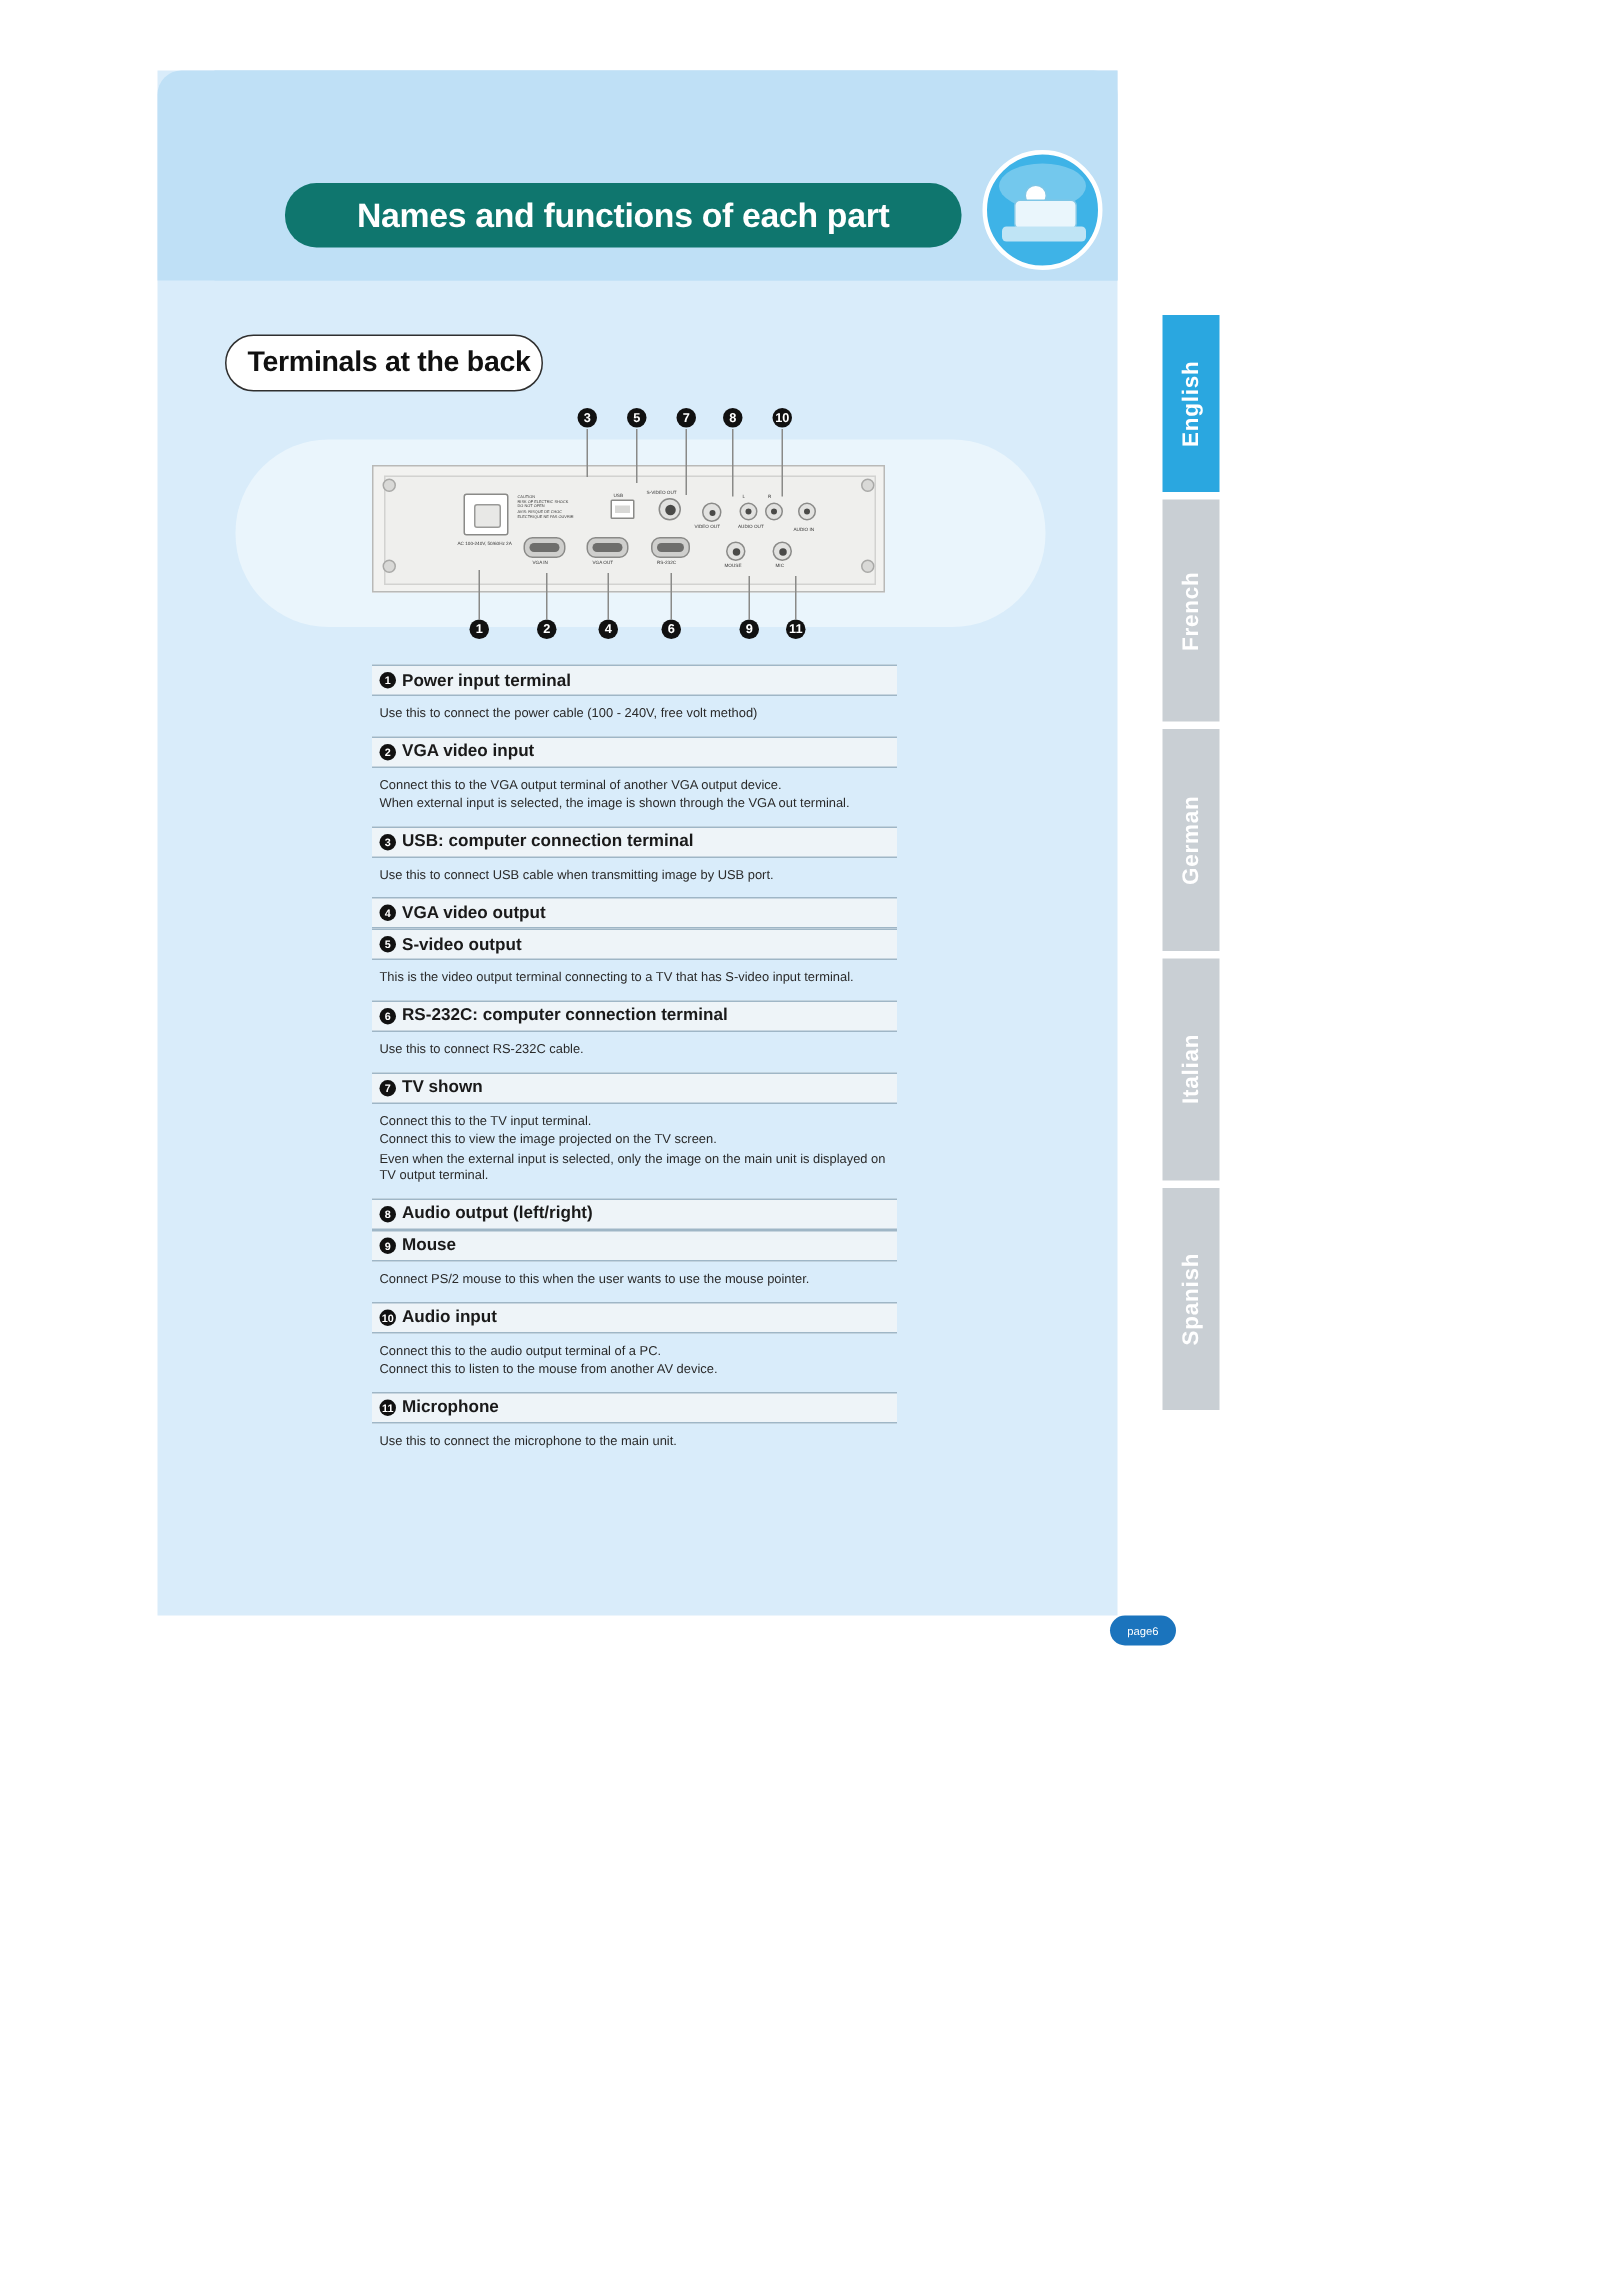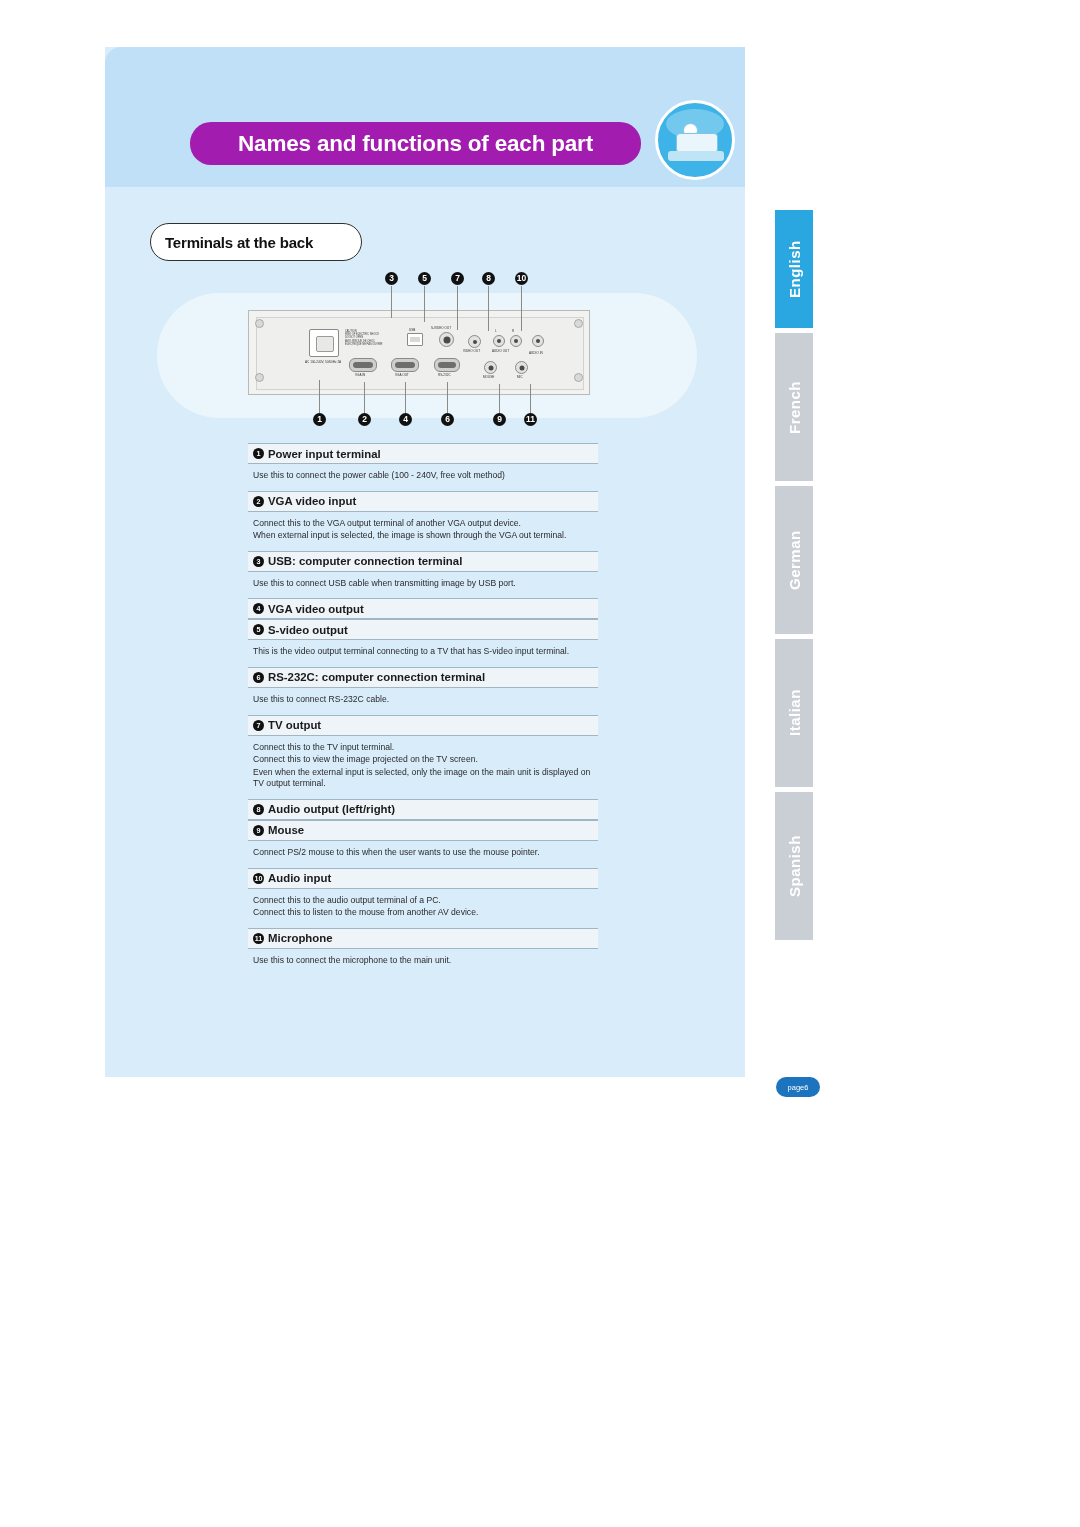--- a/index.html
+++ b/index.html
@@ -42,21 +42,21 @@
     left: 143px; top: 47px;
     width: 602px; height: 140px;
     background: #bfe0f6;
   }
 
   
   .title-banner {
     position: absolute;
     left: 190px; top: 122px;
     width: 451px; height: 43px;
-    background: #a21caf;
+    background: #0f766e;
     border-radius: 21px;
     display: flex;
     align-items: center;
     justify-content: center;
   }
   .title-banner span {
     color: #ffffff;
     font-size: 22.5px;
     font-weight: bold;
     letter-spacing: -0.2px;
@@ -110,21 +110,21 @@
     width: 212px; height: 38px;
     background: #ffffff;
     border: 1.5px solid #2f2f2f;
     border-radius: 19px;
     display: flex;
     align-items: center;
     padding-left: 14px;
     box-sizing: border-box;
   }
   .section-tab span {
-    font-size: 15px;
+    font-size: 19px;
     font-weight: bold;
     color: #111;
     letter-spacing: -0.2px;
   }
 
   
   .stage {
     position: absolute;
     left: 157px; top: 293px;
     width: 540px; height: 125px;
@@ -332,21 +332,20 @@
     left: 740px; top: 1077px;
     width: 44px; height: 20px;
     background: #1b74bd;
     border-radius: 10px;
     color: #ffffff;
     font-size: 7.5px;
     display: flex;
     align-items: center;
     justify-content: center;
     letter-spacing: 0px;
-    margin-left: 36px;
   }
 </style>
 </head>
 <body>
 
 <div class="page">
 
   <div class="blue-panel"></div>
   <div class="blue-panel-top"></div>
   <div class="blue-panel-top-inner"></div>
@@ -515,21 +514,21 @@
     <div class="dt">
       <span class="n">6</span>
       <span>RS-232C: computer connection terminal</span>
     </div>
     <div class="dd">
       <p>Use this to connect RS-232C cable.</p>
     </div>
 
     <div class="dt">
       <span class="n">7</span>
-      <span>TV output</span>
+      <span>TV shown</span>
     </div>
     <div class="dd">
       <p>Connect this to the TV input terminal.</p>
       <p>Connect this to view the image projected on the TV screen.</p>
       <p>Even when the external input is selected, only the image on the main unit is displayed on TV output terminal.</p>
     </div>
 
     <div class="dt">
       <span class="n">8</span>
       <span>Audio output (left/right)</span>

